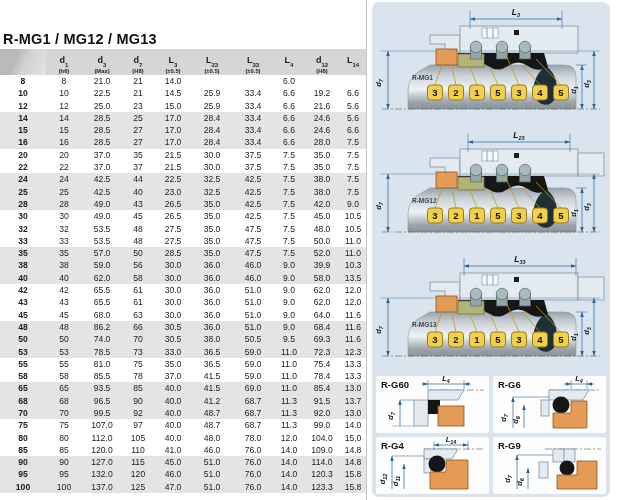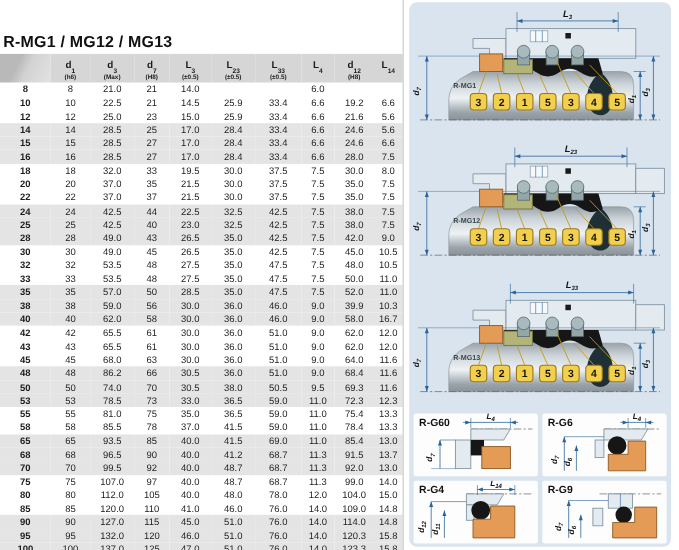--- a/index.html
+++ b/index.html
@@ -153,32 +153,20 @@
             <td>28.5</td>
             <td>27</td>
             <td>17.0</td>
             <td>28.4</td>
             <td>33.4</td>
             <td>6.6</td>
             <td>28.0</td>
             <td>7.5</td>
           </tr>
           <tr>
-            <td class="rowhead">18</td>
-            <td>18</td>
-            <td>32.0</td>
-            <td>33</td>
-            <td>19.5</td>
-            <td>30.0</td>
-            <td>37.5</td>
-            <td>7.5</td>
-            <td>30.0</td>
-            <td>8.0</td>
-          </tr>
-          <tr>
             <td class="rowhead">20</td>
             <td>20</td>
             <td>37.0</td>
             <td>35</td>
             <td>21.5</td>
             <td>30.0</td>
             <td>37.5</td>
             <td>7.5</td>
             <td>35.0</td>
             <td>7.5</td>
@@ -294,21 +282,21 @@
           <tr class="alt">
             <td class="rowhead">40</td>
             <td>40</td>
             <td>62.0</td>
             <td>58</td>
             <td>30.0</td>
             <td>36.0</td>
             <td>46.0</td>
             <td>9.0</td>
             <td>58.0</td>
-            <td>16.7</td>
+            <td>13.5</td>
           </tr>
           <tr>
             <td class="rowhead">42</td>
             <td>42</td>
             <td>65.5</td>
             <td>61</td>
             <td>30.0</td>
             <td>36.0</td>
             <td>51.0</td>
             <td>9.0</td>

